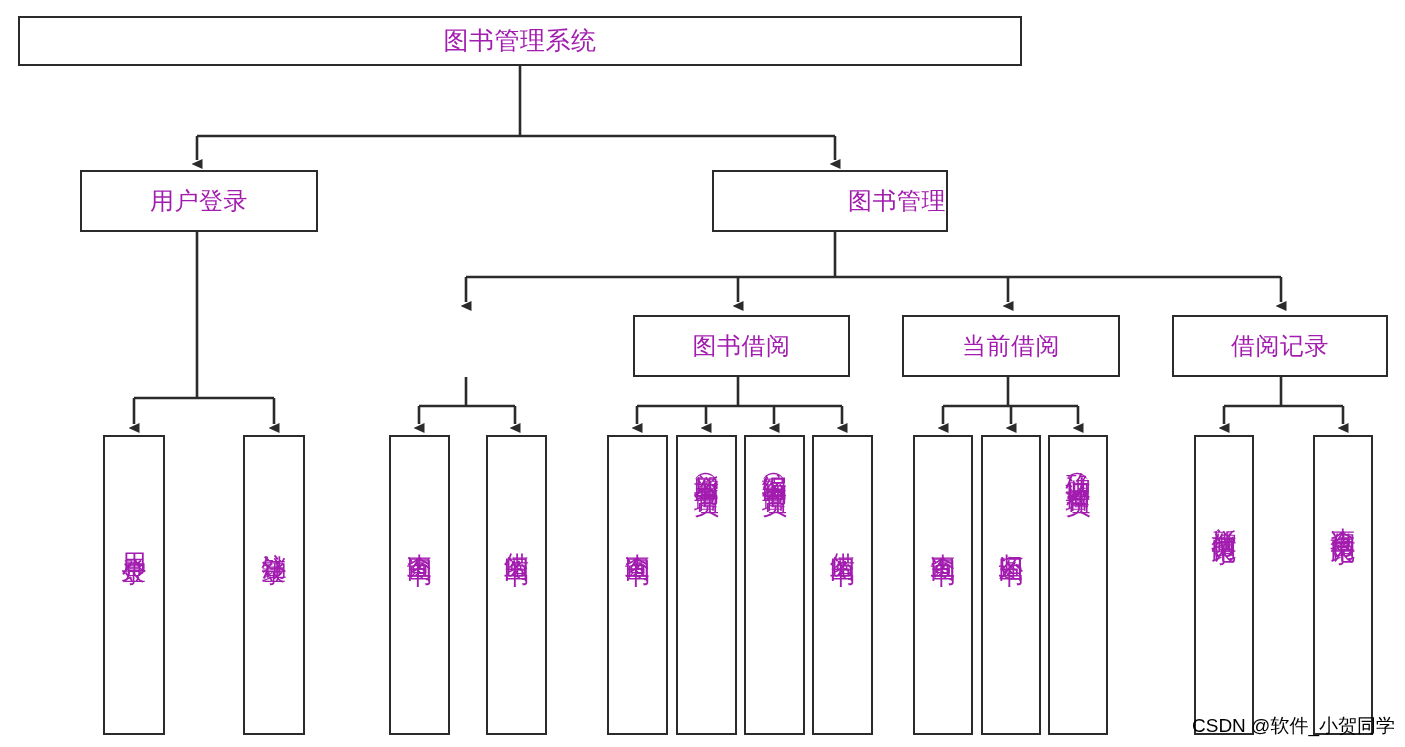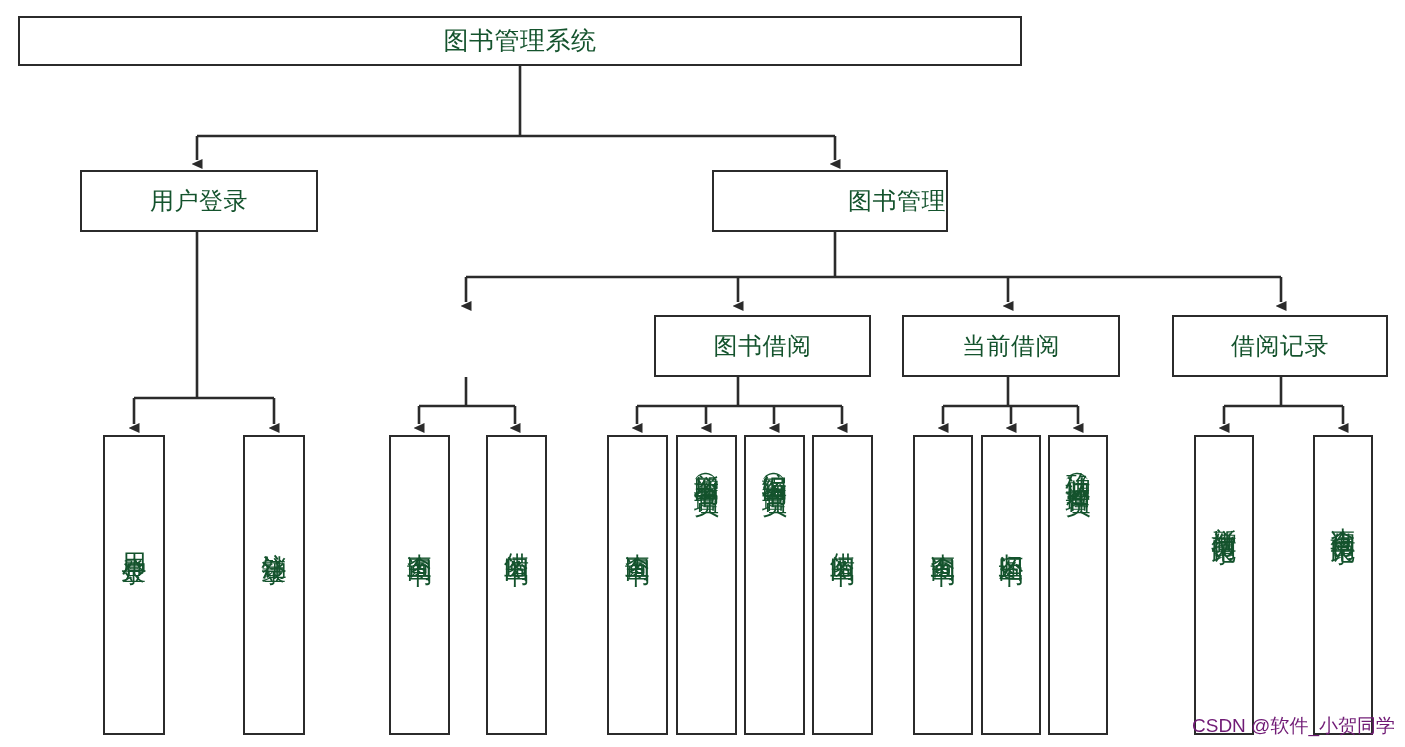--- a/index.html
+++ b/index.html
@@ -29,21 +29,21 @@
     position: absolute;
     box-sizing: border-box;
     background: #ffffff;
     border: 2.5px solid #2b2b2b;
     display: flex;
     align-items: center;
     justify-content: center;
     z-index: 2;
   }
   .node-label {
-    color: #14532d;
+    color: #a21caf;
     line-height: 1.18;
     text-align: center;
     white-space: pre;
   }
   
   .node.horiz .node-label {
     font-size: 24px;
     letter-spacing: 0.5px;
   }
   .node.root .node-label {
@@ -69,21 +69,21 @@
     padding-top: 60px;
   }
   .node.vert.tall .node-label {
     padding-top: 6px;
   }
   .watermark {
     position: absolute;
     left: 1192px;
     top: 713px;
     font-size: 19px;
-    color: #701a75;
+    color: #000000;
     white-space: nowrap;
     z-index: 3;
     font-family: "Liberation Sans", "DejaVu Sans", sans-serif;
   }
 </style>
 </head>
 <body>
 
 <div id="canvas">
 
@@ -141,21 +141,21 @@
     <span class="node-label">图书管理系统</span>
   </div>
 
   <div class="node horiz" style="left:80px; top:170px; width:238px; height:62px;">
     <span class="node-label">用户登录</span>
   </div>
   <div class="node horiz" style="left:712px; top:170px; width:236px; height:62px;justify-content:flex-end;">
     <span class="node-label">图书管理</span>
   </div>
 
-  <div class="node horiz" style="left:633px; top:315px; width:217px; height:62px;margin-left:21px;">
+  <div class="node horiz" style="left:633px; top:315px; width:217px; height:62px;">
     <span class="node-label">图书借阅</span>
   </div>
   <div class="node horiz" style="left:1172px; top:315px; width:216px; height:62px;">
     <span class="node-label">借阅记录</span>
   </div>
   <div class="node horiz" style="left:902px; top:315px; width:218px; height:62px;">
     <span class="node-label">当前借阅</span>
   </div>
 
   <div class="node vert mid" style="left:103px; top:435px; width:62px; height:300px;">

